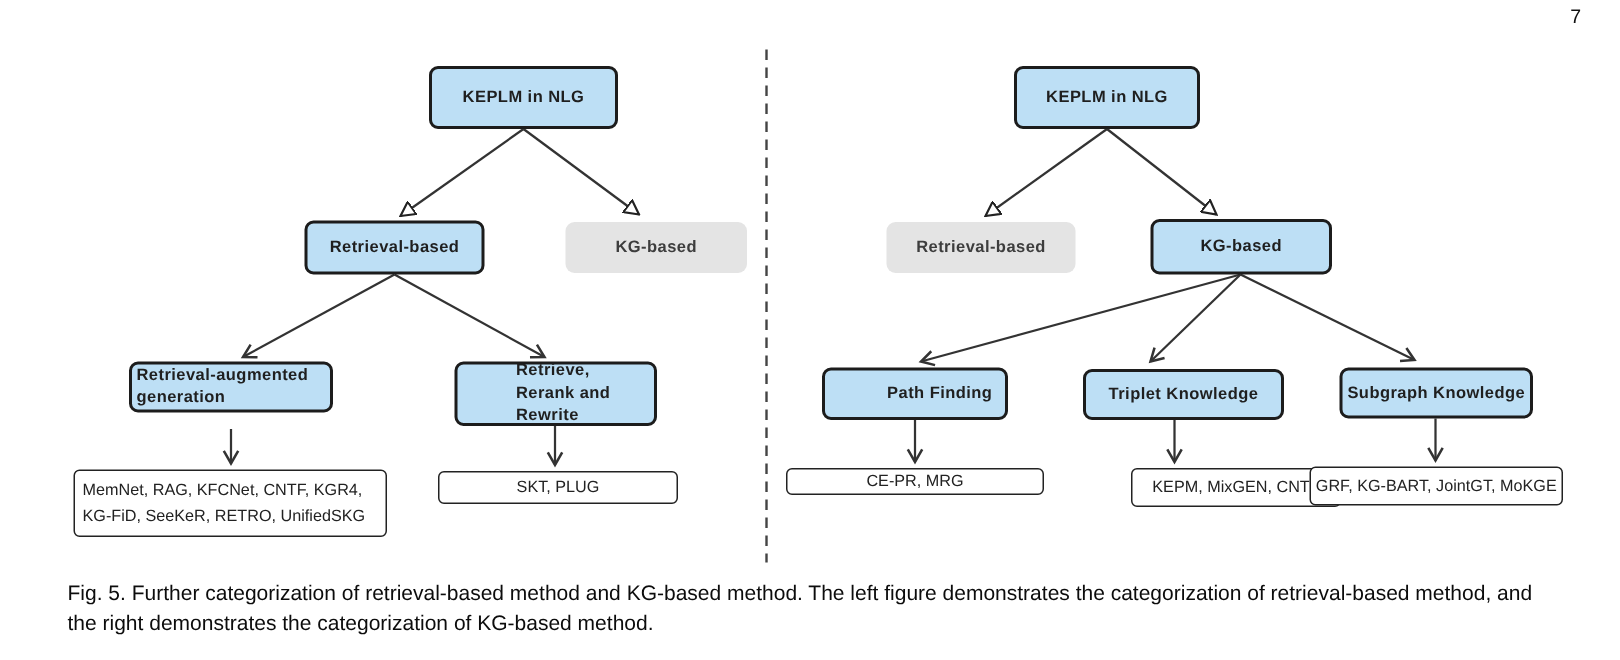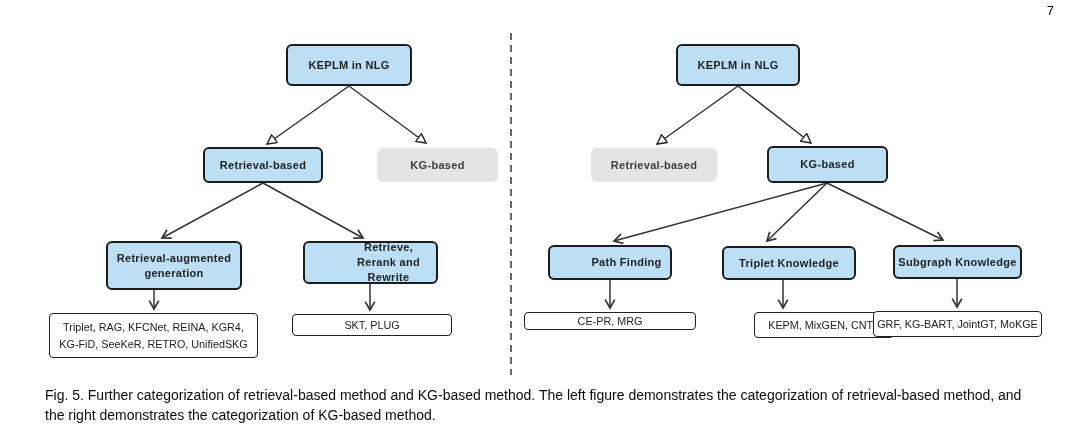--- a/index.html
+++ b/index.html
@@ -1,33 +1,33 @@
 <!DOCTYPE html>
 <html><head>
 <meta charset="utf-8">
 <style>
   html,body{margin:0;padding:0;background:#ffffff;}
   #page{position:relative;width:1080px;height:440px;background:#ffffff;overflow:hidden;
         font-family:"Liberation Sans","DejaVu Sans",sans-serif;}
   #arrow-layer{position:absolute;left:0;top:0;width:1080px;height:440px;z-index:0;}
   .node{position:absolute;z-index:1;display:flex;align-items:center;justify-content:center;
-        text-align:center;box-sizing:border-box;}
+        text-align:left;box-sizing:border-box;}
   .blue{background:#BDDFF5;border:2px solid #1c1c1c;border-radius:6px;
         font-weight:bold;font-size:11px;color:#1f1f1f;letter-spacing:0.3px;line-height:1.35;
         padding:2px 3px;}
   .gray{background:#E4E4E4;border:none;border-radius:6px;
         font-weight:bold;font-size:11px;color:#3d3d3d;letter-spacing:0.3px;}
   .leaf{background:#ffffff;border:1.6px solid #222222;border-radius:4px;
         font-size:10.8px;color:#222222;line-height:1.5;padding:1px 5px;}
   .nowrap{white-space:nowrap;}
   
   #l-root {left:286px;top:44px;width:126px;height:42px;}
   #l-b1   {left:203px;top:147px;width:120px;height:36px;}
   #l-b2   {left:377px;top:148px;width:121px;height:34px;}
-  #l-c1   {left:86px; top:241px;width:136px;height:49px;margin-left:20px;}
+  #l-c1   {left:86px; top:241px;width:136px;height:34px;}
   #l-c2   {left:303px;top:241px;width:135px;height:43px;padding-left:39px;}
   #l-leaf1{left:49px; top:313px;width:209px;height:45px;}
   #l-leaf2{left:292px;top:314px;width:160px;height:22px;}
   
   #r-root {left:676px;top:44px;width:124px;height:42px;}
   #r-b1   {left:591px;top:148px;width:126px;height:34px;}
   #r-b2   {left:767px;top:146px;width:121px;height:37px;}
   #r-c1   {left:548px;top:245px;width:124px;height:35px;padding-left:36px;}
   #r-c2   {left:722px;top:246px;width:134px;height:34px;}
   #r-c3   {left:893px;top:245px;width:129px;height:34px;}
@@ -73,21 +73,21 @@
       <line x1="957" y1="279" x2="957" y2="307" marker-end="url(#vee)"></line>
     </g>
     <line x1="511" y1="33" x2="511" y2="375" stroke="#444444" stroke-width="1.6" stroke-dasharray="7 5"></line>
   </svg>
 
   <div class="node blue nowrap" id="l-root">KEPLM in NLG</div>
   <div class="node blue nowrap" id="l-b1">Retrieval-based</div>
   <div class="node gray nowrap" id="l-b2">KG-based</div>
   <div class="node blue" id="l-c1">Retrieval-augmented generation</div>
   <div class="node blue" id="l-c2">Retrieve, Rerank and Rewrite</div>
-  <div class="node leaf" id="l-leaf1">Triplet, RAG, KFCNet, REINA, KGR4, KG-FiD, SeeKeR, RETRO, UnifiedSKG</div>
+  <div class="node leaf" id="l-leaf1">MemNet, RAG, KFCNet, CNTF, KGR4, KG-FiD, SeeKeR, RETRO, UnifiedSKG</div>
   <div class="node leaf nowrap" id="l-leaf2">SKT, PLUG</div>
 
   <div class="node blue nowrap" id="r-root">KEPLM in NLG</div>
   <div class="node gray nowrap" id="r-b1">Retrieval-based</div>
   <div class="node blue nowrap" id="r-b2">KG-based</div>
   <div class="node blue nowrap" id="r-c1">Path Finding</div>
   <div class="node blue nowrap" id="r-c2">Triplet Knowledge</div>
   <div class="node blue nowrap" id="r-c3">Subgraph Knowledge</div>
   <div class="node leaf nowrap" id="r-leaf1">CE-PR, MRG</div>
   <div class="node leaf nowrap" id="r-leaf2">KEPM, MixGEN, CNTF</div>

